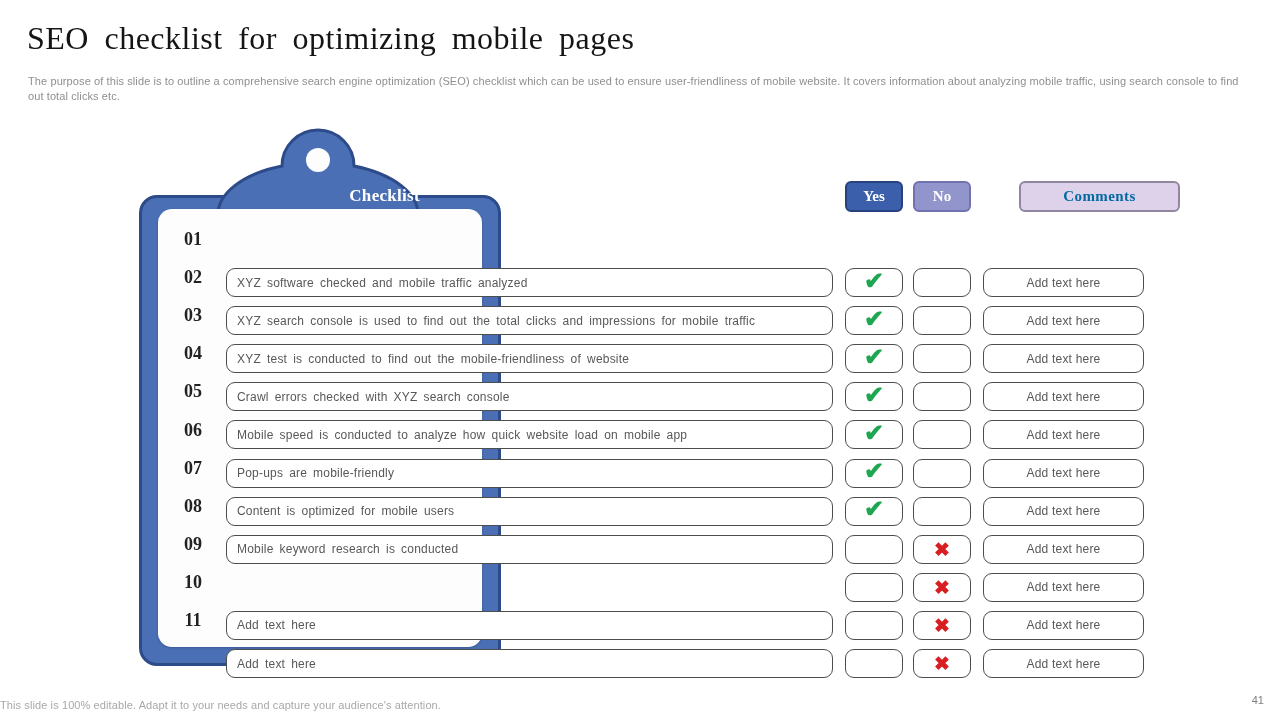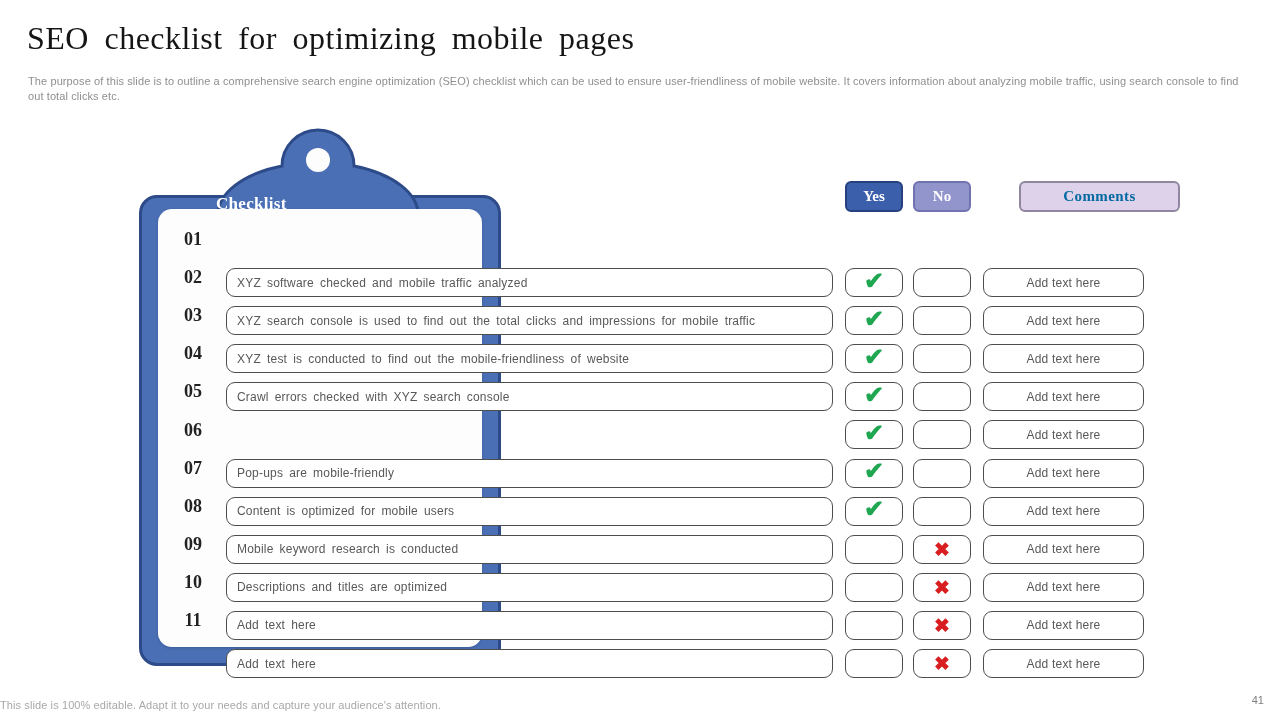--- a/index.html
+++ b/index.html
@@ -24,21 +24,21 @@
     background:var(--c-board,#4a6fb5);
     border:3px solid var(--c-board_border,#2d4b89);
   }
   .board-panel{
     position:absolute;left:158px;top:209px;width:324px;height:438px;
     background:#fdfdfd;border-radius:14px;
     box-shadow:0 1px 3px rgba(0,0,0,0.18);
   }
   .board-clip{position:absolute;left:216px;top:128px;width:204px;height:90px;}
   .board-title{
-    position:absolute;left:216px;top:194px;width:204px;text-align:left;
+    position:absolute;left:216px;top:186px;width:204px;text-align:right;
     font-family:"Liberation Serif",serif;font-weight:bold;font-size:17px;
     color:#ffffff;letter-spacing:0.3px;
   }
   
   .col-header{
     position:absolute;top:181px;height:31px;box-sizing:border-box;
     border-radius:6px;display:flex;align-items:center;justify-content:center;
     font-family:"Liberation Serif",serif;font-weight:bold;font-size:15px;
   }
   .col-yes{left:845px;width:58px;background:var(--c-yes_header,#3c5fab);
@@ -142,20 +142,21 @@
       <span class="mark mark-check">✔</span>
     </div>
     <div class="cell cell-no">
       <span class="mark mark-cross" style="visibility: hidden;">✖</span>
     </div>
     <div class="cell cell-comment">Add text here</div>
   </div>
 
   <div class="row" style="top: 377.4px;">
     <div class="row-num">05</div>
+    <div class="cell cell-item">Mobile speed is conducted to analyze how quick website load on mobile app</div>
     <div class="cell cell-yes">
       <span class="mark mark-check">✔</span>
     </div>
     <div class="cell cell-no">
       <span class="mark mark-cross" style="visibility: hidden;">✖</span>
     </div>
     <div class="cell cell-comment">Add text here</div>
   </div>
 
   <div class="row" style="top: 415.5px;">
@@ -189,21 +190,20 @@
       <span class="mark mark-check" style="visibility: hidden;">✔</span>
     </div>
     <div class="cell cell-no">
       <span class="mark mark-cross">✖</span>
     </div>
     <div class="cell cell-comment">Add text here</div>
   </div>
 
   <div class="row" style="top: 529.8px;">
     <div class="row-num">09</div>
-    <div class="cell cell-item">Descriptions and titles are optimized</div>
     <div class="cell cell-yes">
       <span class="mark mark-check" style="visibility: hidden;">✔</span>
     </div>
     <div class="cell cell-no">
       <span class="mark mark-cross">✖</span>
     </div>
     <div class="cell cell-comment">Add text here</div>
   </div>
 
   <div class="row" style="top: 567.9px; border-radius: 11px;">

